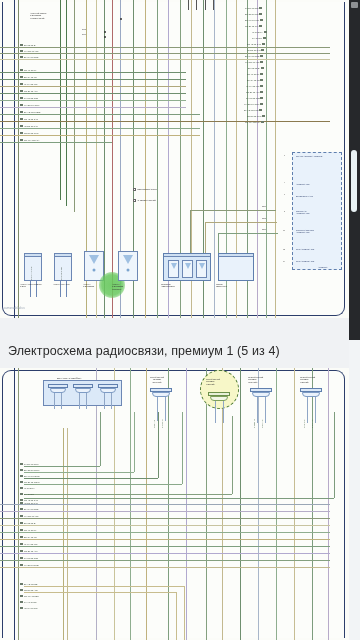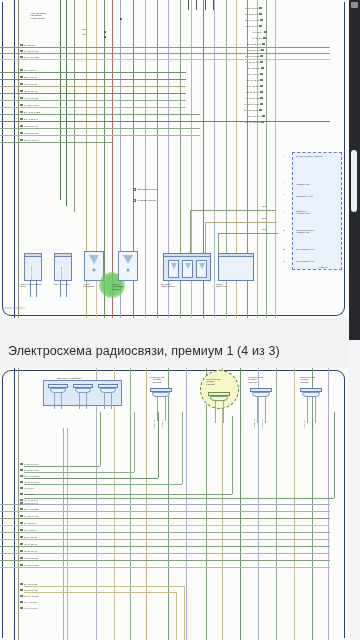--- a/index.html
+++ b/index.html
@@ -317,21 +317,21 @@
     <div class="modbox light" style="left:218px; top:253px; width:36px; height:28px;">
       <div class="conn-cap"></div>
     </div>
     <div class="micro k" style="left:216px; top:284px;">МОДУЛЬ<br>ТЕЛЕМАТИКИ</div>
 
     <div class="watermark" style="left:4px; top:307px;">carmanualshub.ru</div>
   </div>
 
   <div class="gap"></div>
 
-  <div class="title">Электросхема радиосвязи, премиум 1 (4 из 3)</div>
+  <div class="title">Электросхема радиосвязи, премиум 1 (5 из 4)</div>
 
   <div class="diagram dg-bottom">
     <div class="dg-frame no-bottom"></div>
 
     <div class="vw" style="left:14px;  background:#2c3e6b;"></div>
     <div class="vw" style="left:18px;  background:#8b9a78;"></div>
     <div class="vw" style="left:63px;  background:#b8b07a; top:60px;"></div>
     <div class="vw" style="left:67px;  background:#c3b98f; top:60px;"></div>
     <div class="vw" style="left:96px;  background:#b3b0c6;"></div>
     <div class="vw" style="left:114px; background:#c9c49a;"></div>

